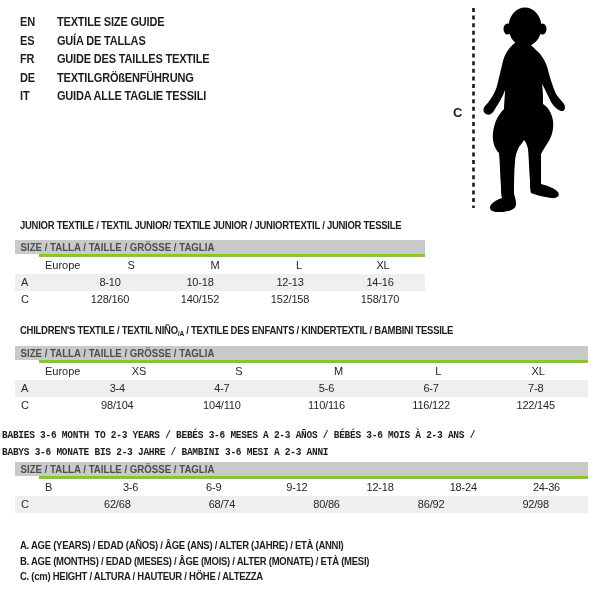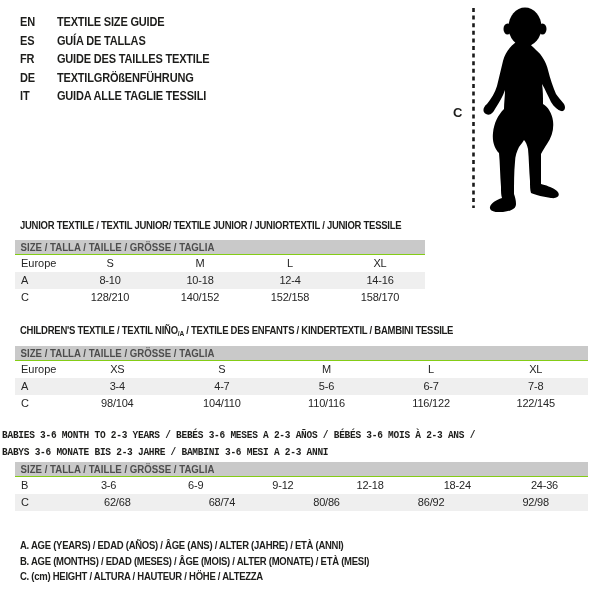--- a/index.html
+++ b/index.html
@@ -25,21 +25,21 @@
     transform:scaleX(0.88);transform-origin:left top;white-space:nowrap;}
   .sub{font-size:7.5px;vertical-align:-2px;}
 
   
   .stable{left:15px;}
   .t-narrow{width:410px;}
   .t-wide{width:573px;}
   .size-bar{height:14px;background:#c9c9c9;color:#4d4d4d;font-size:10.5px;line-height:14px;font-weight:bold;}
   .size-bar span{display:inline-block;padding-left:6px;transform:scaleX(0.92);transform-origin:left top;white-space:nowrap;}
   .trow{display:flex;height:17px;line-height:17px;font-size:11px;color:#262626;}
-  .trow.first{border-top:1px solid #84cc16;}
+  .trow.first{border-top:3px solid #84cc16;margin-left:24px;}
   .trow.stripe{background:#efefef;}
   .lab{width:50px;flex:none;padding-left:6px;box-sizing:border-box;}
   .c{flex:1;text-align:center;letter-spacing:-0.2px;}
 
   
   .footnotes{left:20px;top:538px;transform:scaleX(0.88);transform-origin:left top;}
   .foot-line{font-weight:bold;font-size:10.8px;line-height:15.5px;letter-spacing:-0.3px;white-space:nowrap;}
 </style>
 </head>
 <body>
@@ -105,26 +105,26 @@
     <span class="lab">Europe</span>
     <span class="c">S</span>
     <span class="c">M</span>
     <span class="c">L</span>
     <span class="c">XL</span>
   </div>
   <div class="trow stripe">
     <span class="lab">A</span>
     <span class="c">8-10</span>
     <span class="c">10-18</span>
-    <span class="c">12-4</span>
+    <span class="c">12-13</span>
     <span class="c">14-16</span>
   </div>
   <div class="trow">
     <span class="lab">C</span>
-    <span class="c">128/210</span>
+    <span class="c">128/160</span>
     <span class="c">140/152</span>
     <span class="c">152/158</span>
     <span class="c">158/170</span>
   </div>
 </div>
 
 <div class="abs sec-title" style="left:20px;top:322px;"><span>CHILDREN'S TEXTILE / TEXTIL NIÑO</span><span class="sub">/A</span><span> / TEXTILE DES ENFANTS / KINDERTEXTIL / BAMBINI TESSILE</span></div>
 <div class="abs stable t-wide" style="top:346px;">
   <div class="size-bar"><span>SIZE / TALLA / TAILLE / GRÖSSE / TAGLIA</span></div>
   <div class="trow first">

